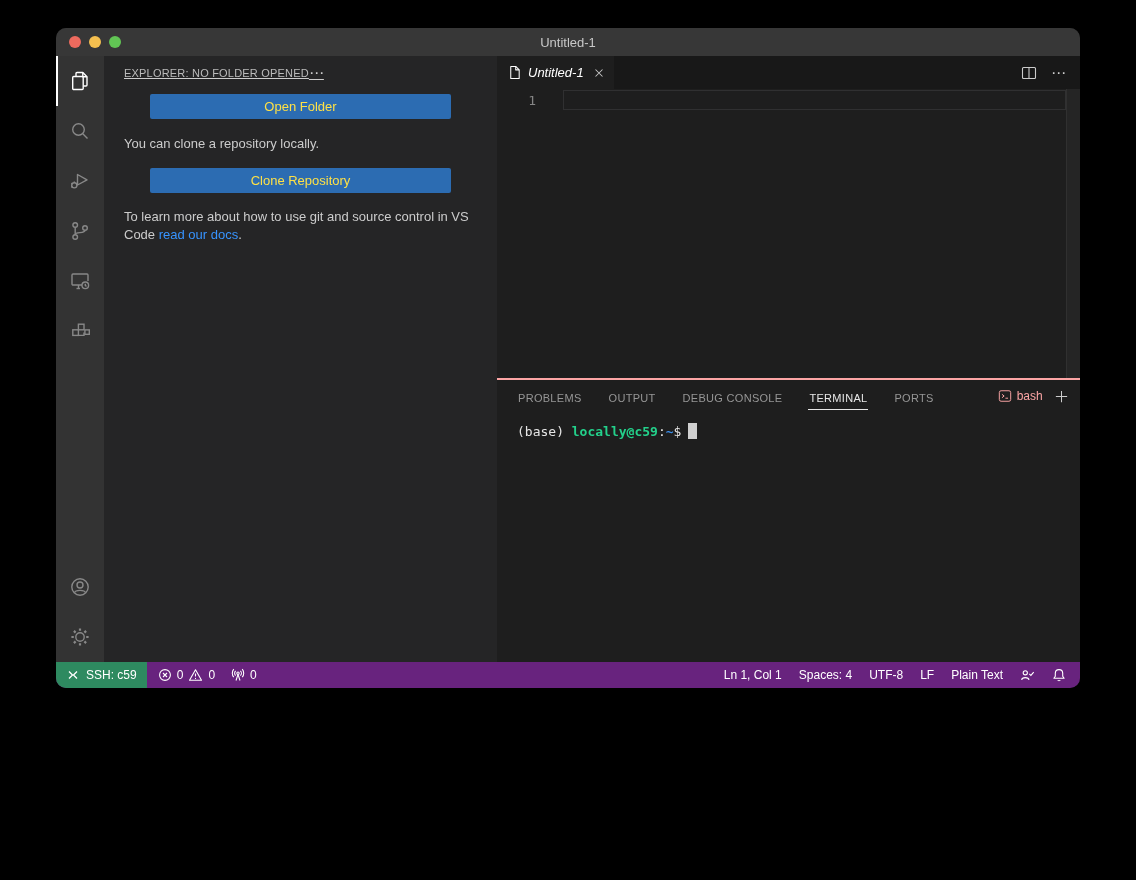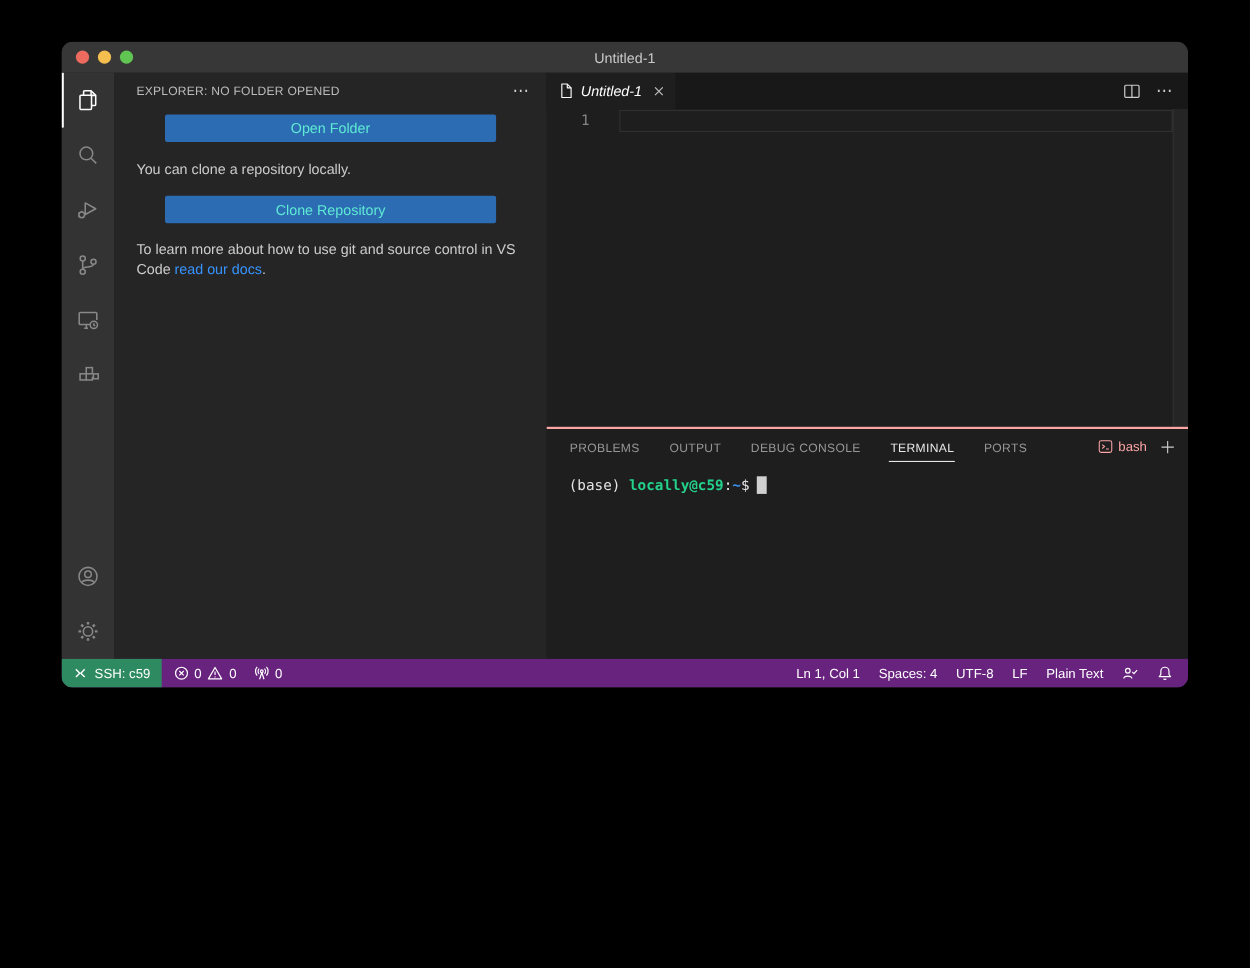--- a/index.html
+++ b/index.html
@@ -1,18 +1,18 @@
 <!DOCTYPE html>
 <html style="--accent-blue: #2C6CB2; --link-blue: #3794FF; --status-bar-purple: #68237E; --remote-green: #2E8A60; --terminal-green: #23D18B; --terminal-path-blue: #3B8EEA; --traffic-red: #ED6A5E; --traffic-yellow: #F4BF4F; --traffic-green: #61C554;"><head>
 <meta charset="utf-8">
 <style>
   * { margin:0; padding:0; box-sizing:border-box; }
   html,body { width:1136px; height:880px; background:#000; font-family:"Liberation Sans","DejaVu Sans",sans-serif; overflow:hidden; }
 
-  .window { position:absolute; left:56px; top:38px; width:1024px; height:587px;
+  .window { position:absolute; left:56px; top:28px; width:1024px; height:660px;
             border-radius:10px; overflow:hidden; display:flex; flex-direction:column;
             background:#1e1e1e; box-shadow:0 18px 50px rgba(0,0,0,.6); }
 
   
   .titlebar { flex:none; height:28px; background:#373737; display:flex; align-items:center;
               justify-content:center; position:relative; }
   .traffic { position:absolute; left:13px; top:8px; display:flex; gap:8px; }
   .light { width:12px; height:12px; border-radius:50%; }
   .light.red { background:var(--traffic-red,#ED6A5E); }
   .light.yellow { background:var(--traffic-yellow,#F4BF4F); }
@@ -24,27 +24,27 @@
 
   .activitybar { flex:none; width:48px; background:#333333; display:flex; flex-direction:column; }
   .ab-item { height:50px; display:flex; align-items:center; justify-content:center;
              color:#888888; border-left:2px solid transparent; border-right:2px solid transparent; cursor:pointer; }
   .ab-item.active { color:#ffffff; border-left-color:#ffffff; }
   .ab-spacer { flex:1; }
   .icon-svg { display:block; }
 
   
   .sidebar { flex:none; width:393px; background:#252526; color:#cccccc; display:flex; flex-direction:column; }
-  .sb-header { display:flex; align-items:center; justify-content:space-between; padding:11px 16px 0 20px; }
+  .sb-header { display:flex; align-items:center; padding:11px 16px 0 20px;text-decoration:underline; }
   .sb-title { font-size:11px; color:#bbbbbb; letter-spacing:.2px; }
   .sb-more { color:#cccccc; font-size:15px; line-height:10px; cursor:pointer; }
   .sb-content { padding:0 20px; font-size:13px; line-height:18px; }
   .sb-text-1 { margin-top:24px; }
   .vs-button { display:block; width:301px; margin:15px auto 0; height:25px; background:var(--accent-blue,#2C6CB2);
-               color:#5eead4; border:none; border-radius:2px; font-size:13px; font-family:inherit; cursor:pointer; }
+               color:#fde047; border:none; border-radius:2px; font-size:13px; font-family:inherit; cursor:pointer; }
   .sb-text { margin-top:16px; }
   .sb-para { margin-top:15px; }
   .sb-link { color:var(--link-blue,#3794FF); text-decoration:none; cursor:pointer; }
 
   
   .editor-col { flex:1; display:flex; flex-direction:column; min-width:0; background:#1e1e1e; }
   .tabbar { flex:none; height:33px; background:#181818; display:flex; align-items:stretch; }
   .tab { width:117px; background:#1e1e1e; display:flex; align-items:center; gap:6px; padding:0 8px 0 10px;
          color:#ffffff; font-size:13px; cursor:pointer; }
   .tab-label { font-style:italic; white-space:nowrap; }

